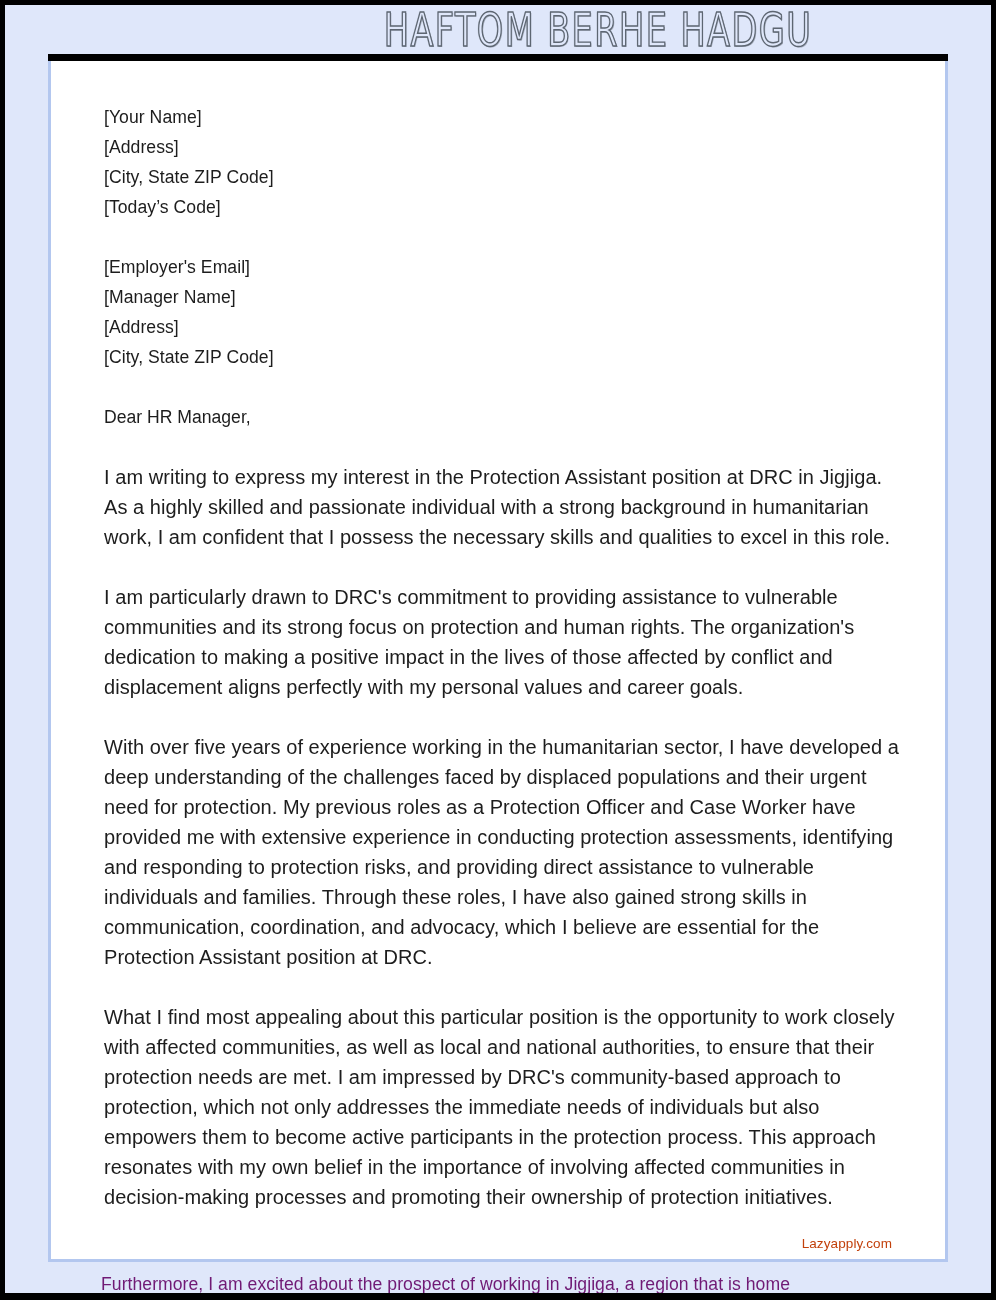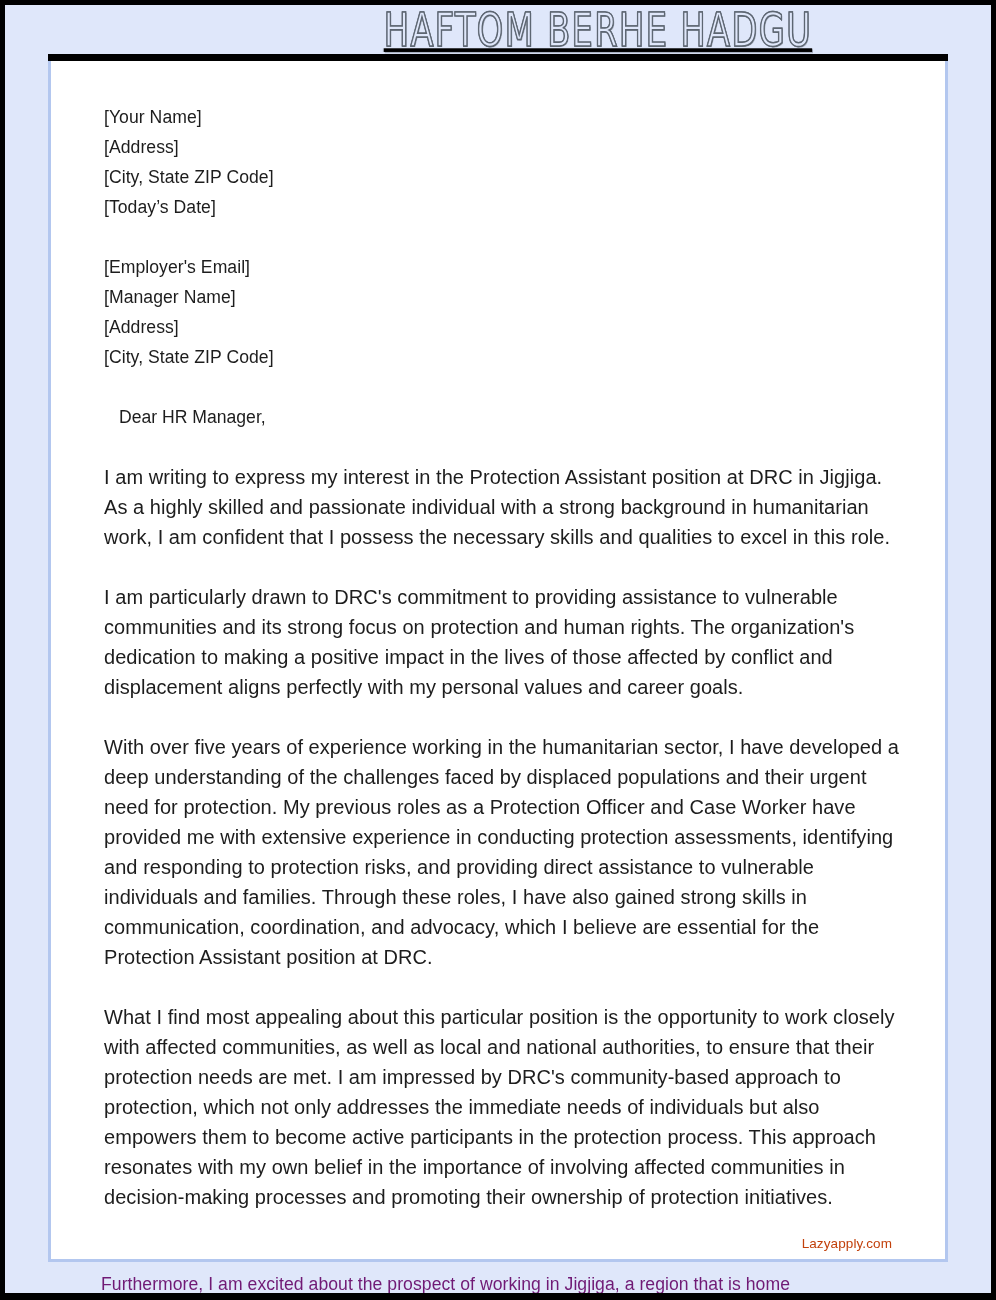--- a/index.html
+++ b/index.html
@@ -30,21 +30,20 @@
   #letterhead {
     position: absolute;
     left: 0;
     top: 0;
     width: 828px;
     height: 49px;
     display: flex;
     align-items: center;
     justify-content: flex-end;
     padding-right: 21px;
-    text-decoration: underline;
   }
 
   #letterhead-name {
     font-family: "DejaVu Sans Condensed", "Liberation Sans Narrow", "Liberation Sans", sans-serif;
     font-size: 38px;
     font-weight: 400;
     letter-spacing: 1.5px;
     line-height: 1;
     color: #dfe7fa;
     -webkit-text-stroke: 1.2px #5d6672;
@@ -96,21 +95,20 @@
     margin-bottom: 30px;
   }
 
   .addr-line { display: block; white-space: nowrap; }
 
   .salutation {
     font-size: 17.6px;
     line-height: 30px;
     color: #1d1d1d;
     margin-bottom: 30px;
-    margin-left: 15px;
   }
 
   .body-para {
     font-size: 20px;
     line-height: 30px;
     color: #1d1d1d;
     letter-spacing: 0.05px;
     margin-bottom: 30px;
     text-align: left;
     width: 798px;
@@ -151,21 +149,21 @@
 
   <div id="header-rule"></div>
 
   <div id="letter-sheet">
     <div id="letter-inner">
 
       <div class="addr-block">
         <span class="addr-line">[Your Name]</span>
         <span class="addr-line">[Address]</span>
         <span class="addr-line">[City, State ZIP Code]</span>
-        <span class="addr-line">[Today’s Date]</span>
+        <span class="addr-line">[Today’s Code]</span>
       </div>
 
       <div class="addr-block">
         <span class="addr-line">[Employer's Email]</span>
         <span class="addr-line">[Manager Name]</span>
         <span class="addr-line">[Address]</span>
         <span class="addr-line">[City, State ZIP Code]</span>
       </div>
 
       <div class="salutation">Dear HR Manager,</div>

